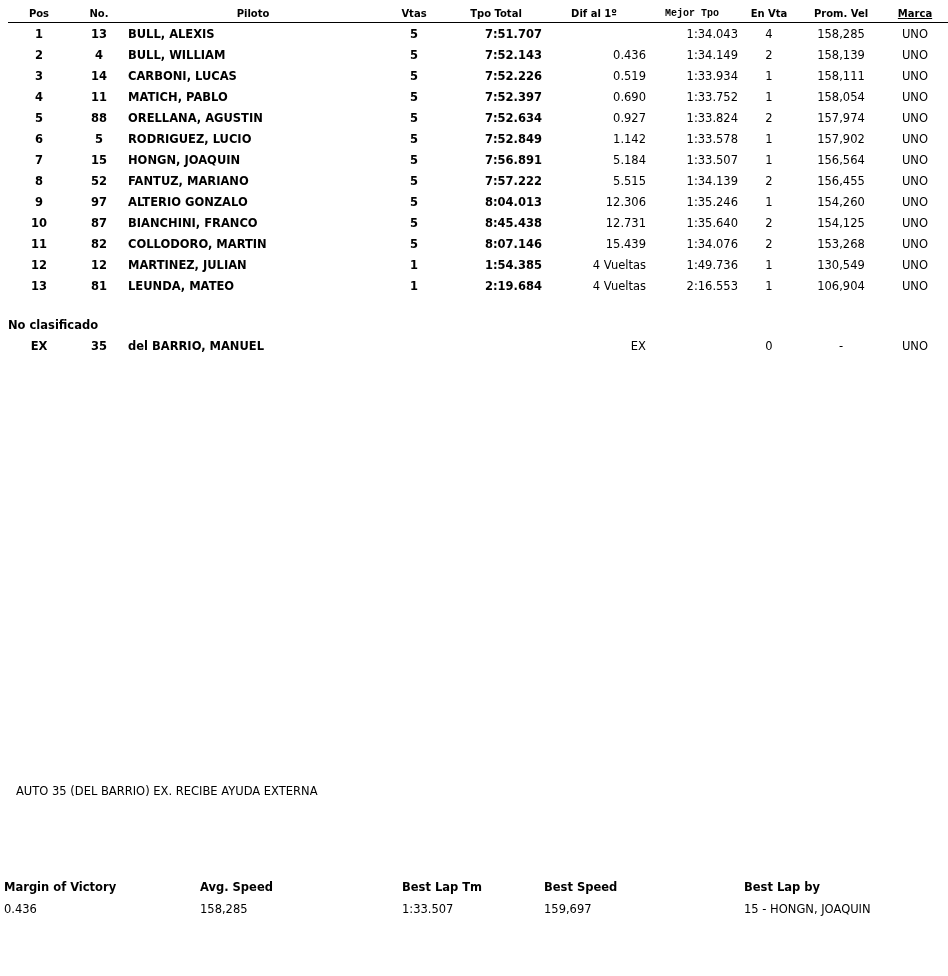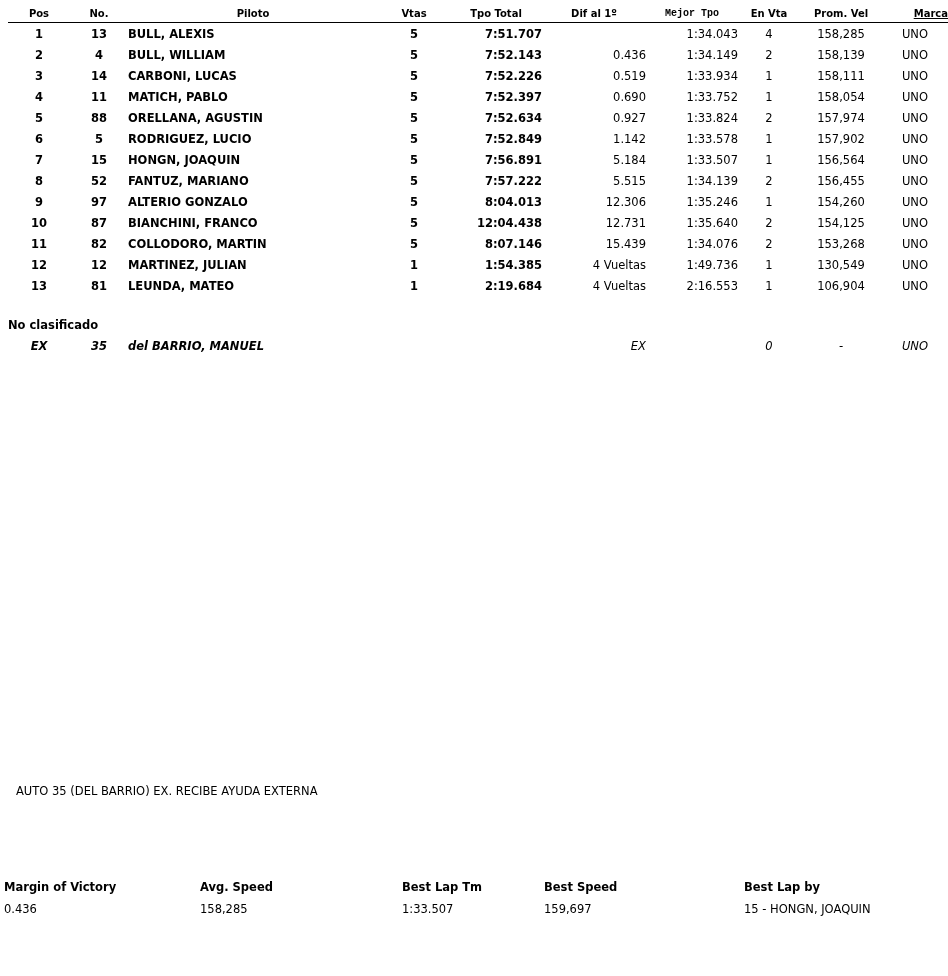--- a/index.html
+++ b/index.html
@@ -68,34 +68,33 @@
 
   th.c-pos    { text-align: center; }
   th.c-no     { text-align: center; }
   th.c-piloto { text-align: center; }
   th.c-vtas   { text-align: center; }
   th.c-tpo    { text-align: center; }
   th.c-dif    { text-align: center; }
   th.c-mejor  { text-align: center; font-family: Liberation Mono, monospace; }
   th.c-envta  { text-align: center; }
   th.c-prom   { text-align: center; }
-  th.c-marca  { text-align: right; text-decoration: underline; }
+  th.c-marca  { text-align: center; text-decoration: underline; }
 
   
   .section-title {
     font-size: 11.5px;
     font-weight: bold;
     margin: 22px 0 3px 4px;
   }
   table.unclassified {
     width: 940px;
     margin: 0 0 17px 4px;
     border-collapse: collapse;
     table-layout: fixed;
-    font-style: italic;
   }
   table.unclassified td {
     font-size: 11.5px;
     padding: 2px 0;
     height: 17px;
   }
   td.u-pos    { text-align: center; font-weight: bold; }
   td.u-no     { text-align: center; font-weight: bold; }
   td.u-piloto { text-align: left; font-weight: bold; padding-left: 128px; }
   td.u-dif    { text-align: right; padding-right: 16px; }
@@ -287,21 +286,21 @@
           <td class="c-mejor">1:35.246</td>
           <td class="c-envta">1</td>
           <td class="c-prom">154,260</td>
           <td class="c-marca">UNO</td>
         </tr>
         <tr>
           <td class="c-pos">10</td>
           <td class="c-no">87</td>
           <td class="c-piloto">BIANCHINI, FRANCO</td>
           <td class="c-vtas">5</td>
-          <td class="c-tpo">12:04.438</td>
+          <td class="c-tpo">8:45.438</td>
           <td class="c-dif">12.731</td>
           <td class="c-mejor">1:35.640</td>
           <td class="c-envta">2</td>
           <td class="c-prom">154,125</td>
           <td class="c-marca">UNO</td>
         </tr>
         <tr>
           <td class="c-pos">11</td>
           <td class="c-no">82</td>
           <td class="c-piloto">COLLODORO, MARTIN</td>

